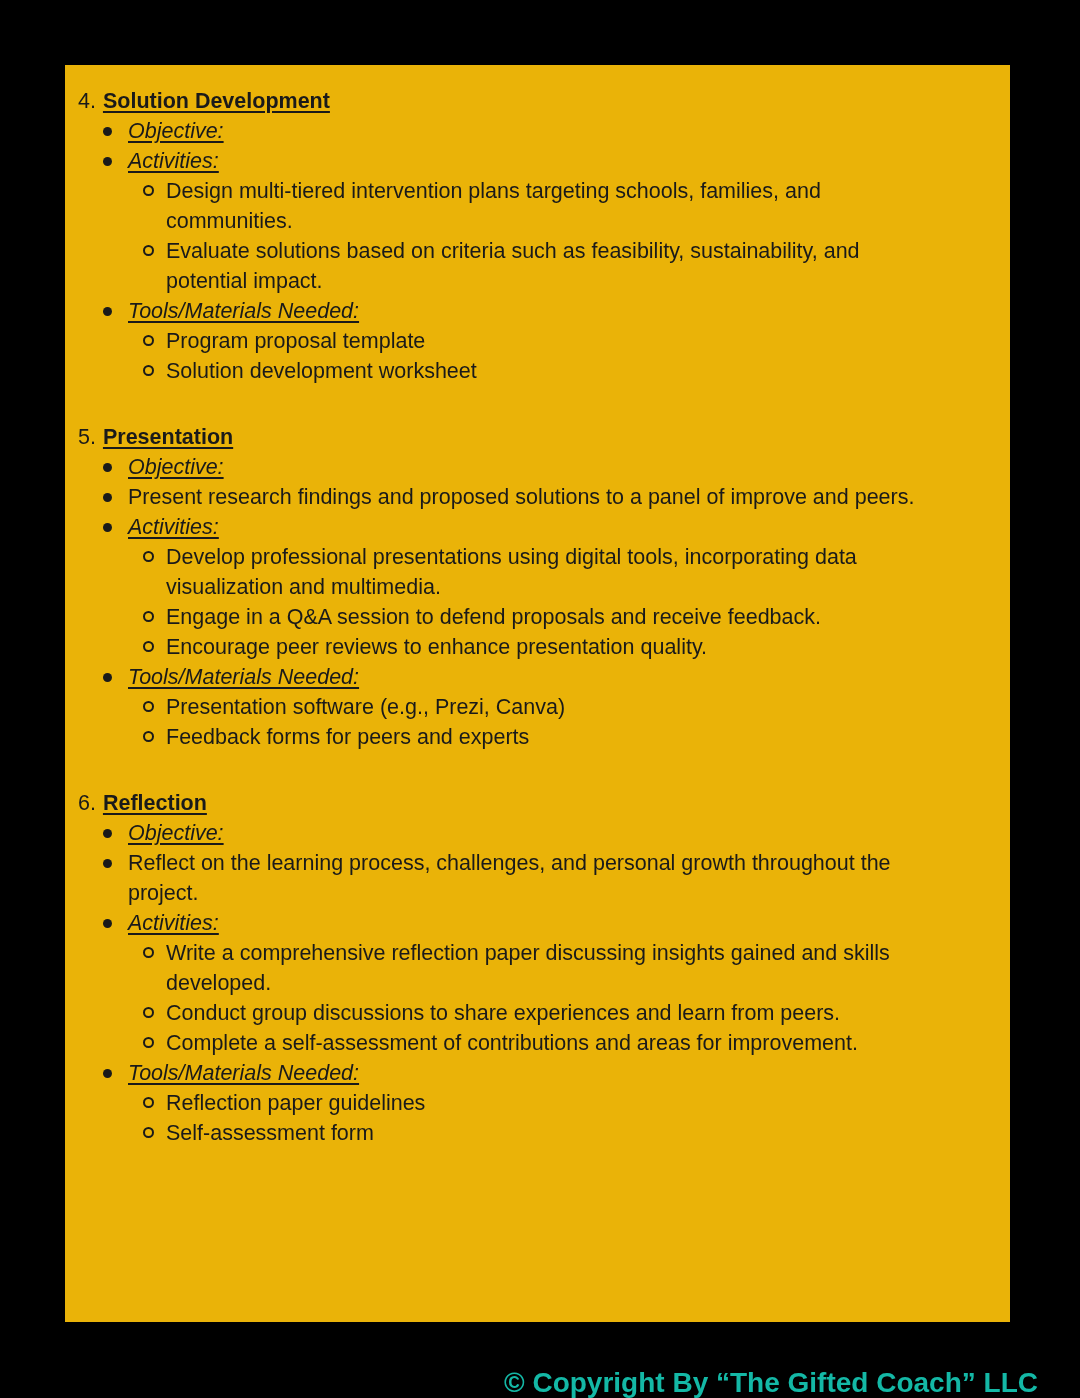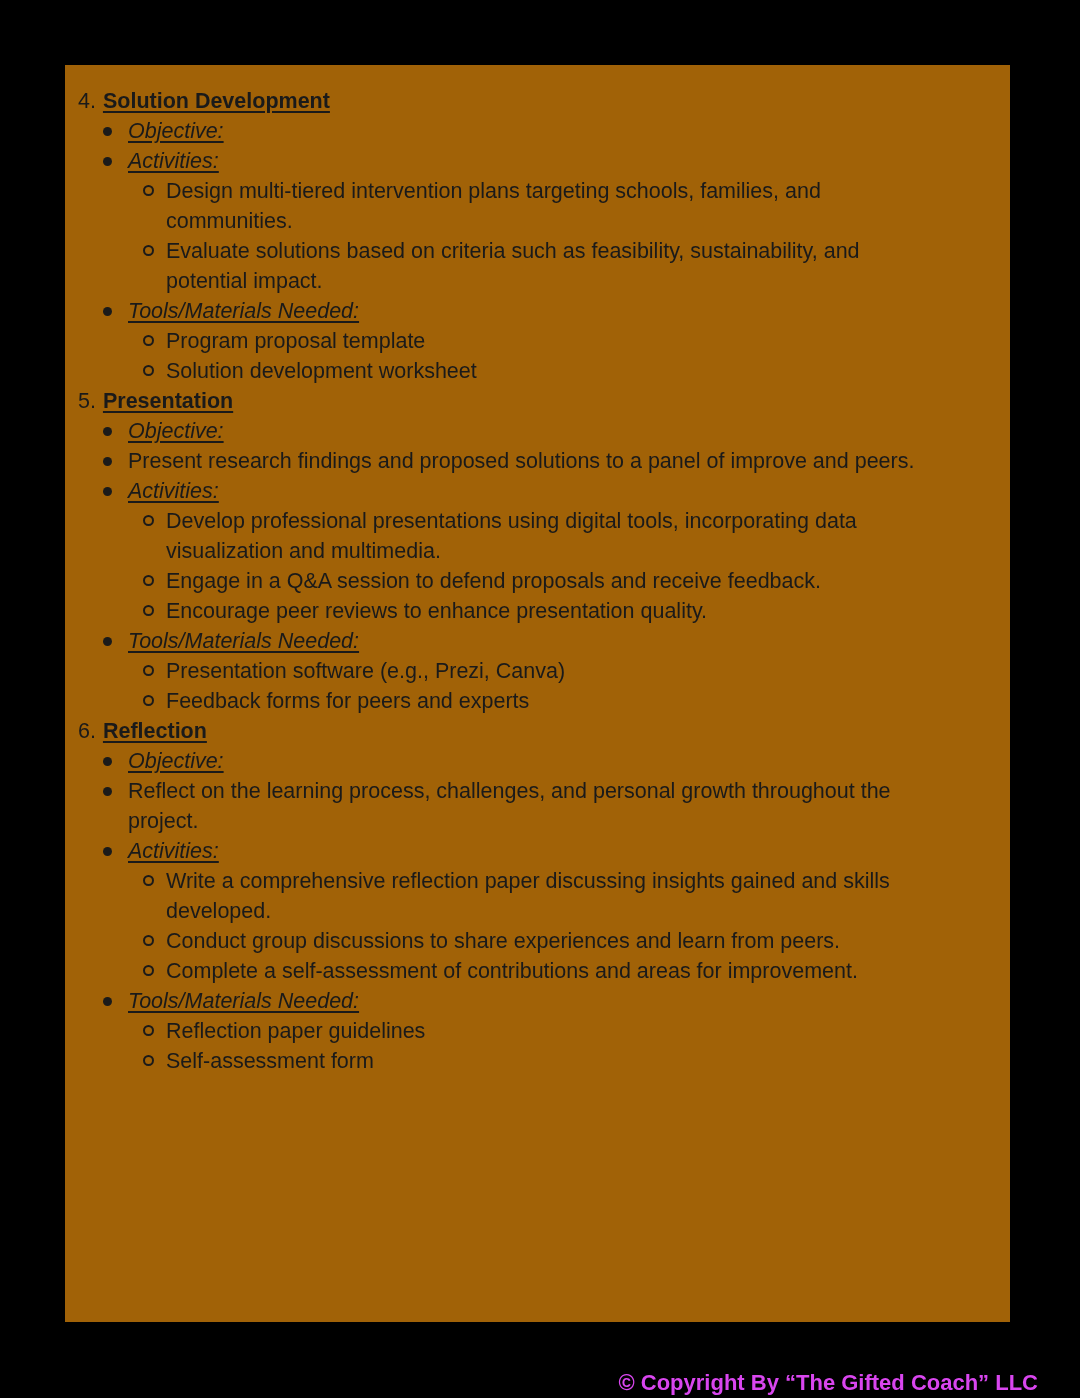--- a/index.html
+++ b/index.html
@@ -7,26 +7,26 @@
     width: 1080px; height: 1398px;
     background: #000000;
     position: relative;
     overflow: hidden;
     font-family: "Liberation Sans", sans-serif;
   }
   .page {
     position: absolute;
     left: 65px; top: 65px;
     width: 945px; height: 1257px;
-    background: #a16207;
+    background: #eab308;
     box-sizing: border-box;
     padding: 21px 14px 0 13px;
     color: #1a1a1a;
   }
-  .section { }
+  .section { margin-top: 36px; }
   .section:first-child { margin-top: 0; }
   .sec-heading {
     font-size: 21.5px; line-height: 30px;
     color: #1a1a1a;
   }
   .sec-num { font-weight: normal; margin-right: 7px; }
   .sec-title {
     font-weight: bold;
     text-decoration: underline;
     text-decoration-thickness: 2px;
@@ -57,23 +57,23 @@
   .item .txt { flex: 1 1 auto; }
   .item .txt.label {
     font-style: italic;
     text-decoration: underline;
     text-decoration-thickness: 1.5px;
     text-underline-offset: 3px;
   }
   .footer {
     position: absolute;
     right: 42px; bottom: 2px;
-    color: #d946ef;
+    color: #14b8a6;
     font-weight: bold;
-    font-size: 22px; line-height: 26px;
+    font-size: 28px; line-height: 26px;
     white-space: nowrap;
   }
 </style>
 </head>
 <body>
 
 <div class="page">
     <div class="section">
       <div class="sec-heading"><span class="sec-num">4.</span><span class="sec-title">Solution Development</span></div>
       <div class="item l1">

